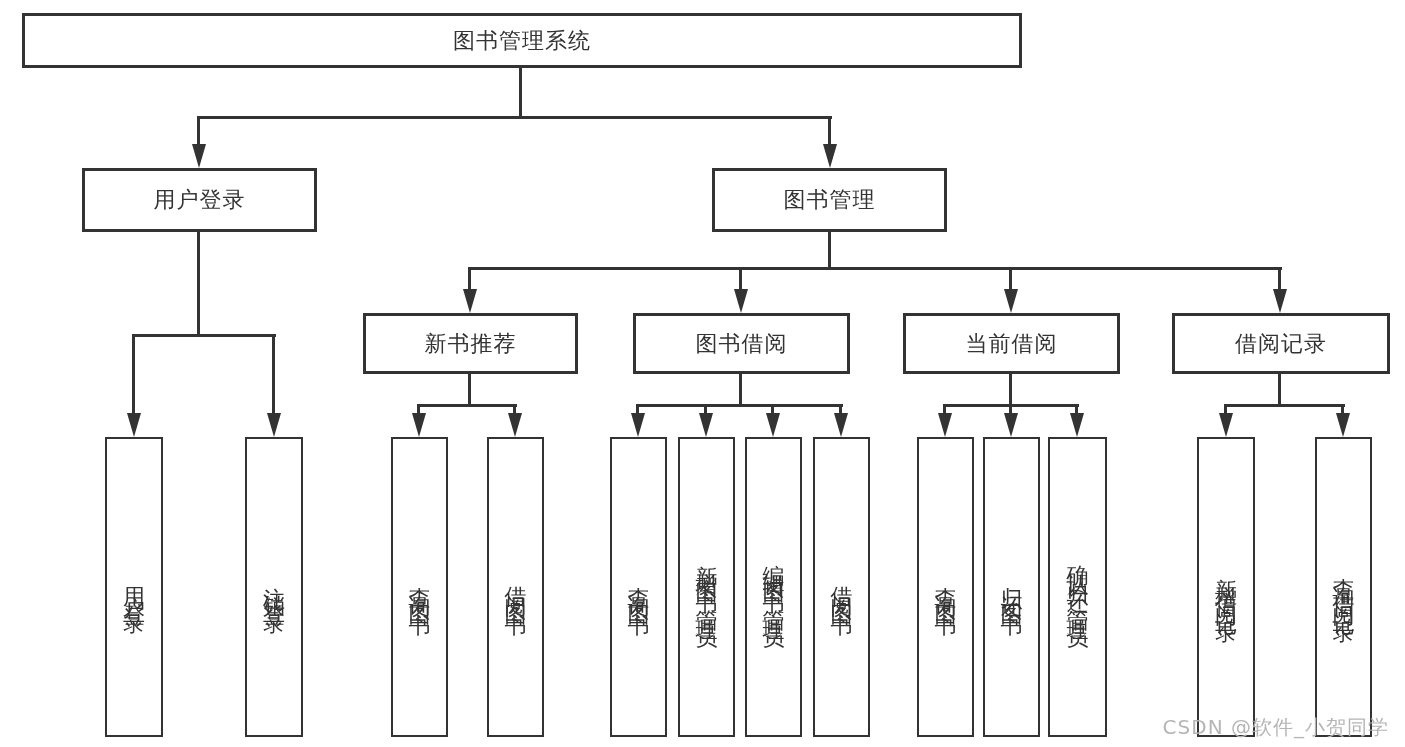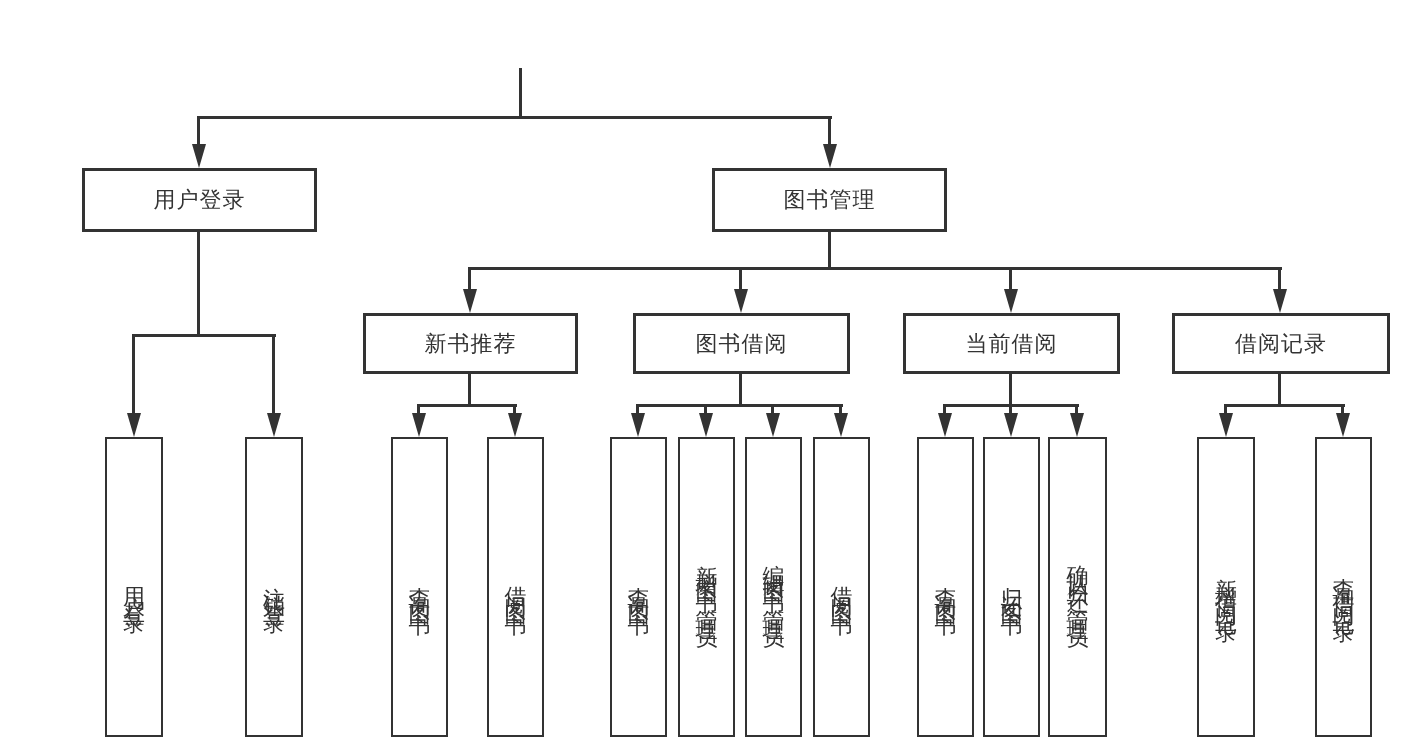--- a/index.html
+++ b/index.html
@@ -31,20 +31,23 @@
   .watermark{
     position:absolute;right:16px;top:714px;font-size:20px;color:#b5b5b5;
     letter-spacing:1px;white-space:nowrap;
   }
 </style>
 </head>
 <body>
 
 <div class="canvas">
 
+  <div class="box" style="left:22px;top:13px;width:1000px;height:55px">
+    <span>图书管理系统</span>
+  </div>
 
   <div class="box" style="left:82px;top:168px;width:235px;height:64px">
     <span>用户登录</span>
   </div>
 
   <div class="box" style="left:363px;top:313px;width:215px;height:61px">
     <span>新书推荐</span>
   </div>
 
   <div class="box" style="left:712px;top:168px;width:235px;height:64px">
@@ -159,14 +162,15 @@
   <div class="vl" style="left:1075px;top:404px;height:14px"></div>
   <div class="ar" style="left:1070px;top:413px"></div>
 
   <div class="vl" style="left:1278px;top:374px;height:32px"></div>
   <div class="hl" style="left:1224px;top:404px;width:121px"></div>
   <div class="vl" style="left:1224px;top:404px;height:14px"></div>
   <div class="ar" style="left:1219px;top:413px"></div>
   <div class="vl" style="left:1341px;top:404px;height:14px"></div>
   <div class="ar" style="left:1336px;top:413px"></div>
 
+  <div class="watermark">CSDN @软件_小贺同学</div>
 
 </div>
 
 </body></html>

